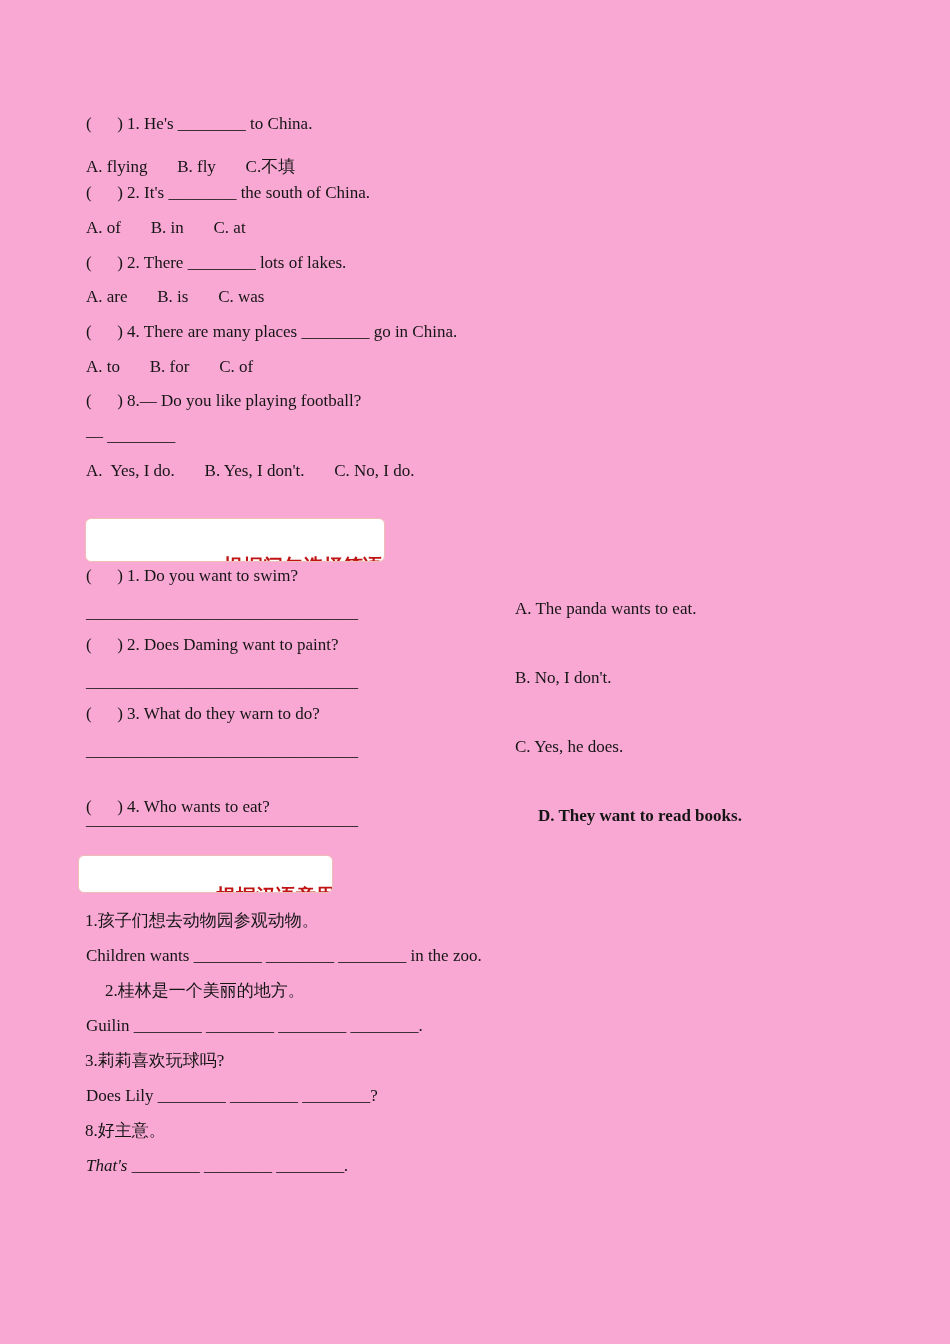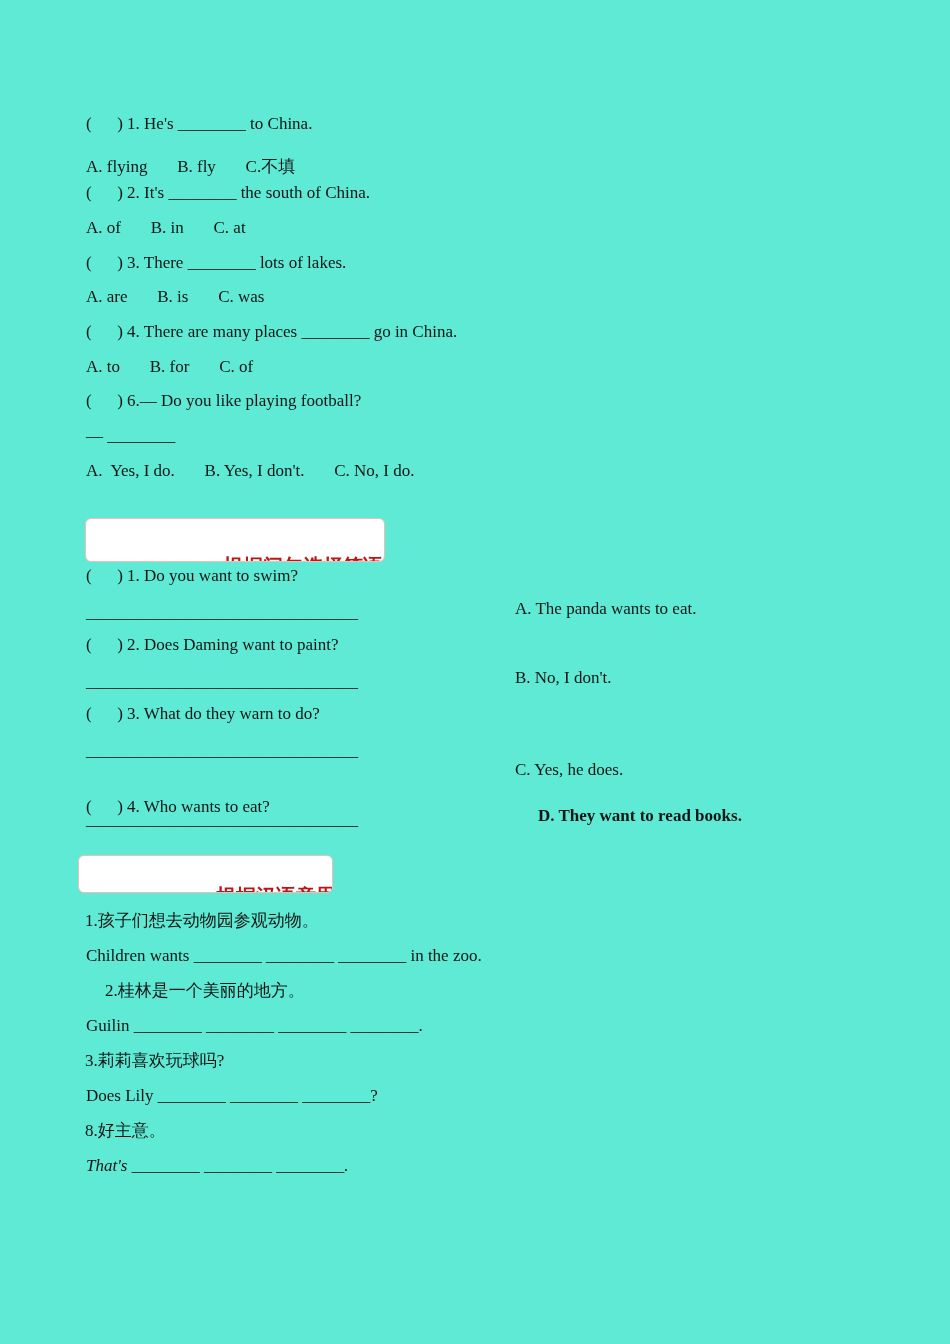--- a/index.html
+++ b/index.html
@@ -4,21 +4,21 @@
 <style>
   html, body {
     margin: 0;
     padding: 0;
     background: #ffffff;
   }
   .page {
     position: relative;
     width: 950px;
     height: 1344px;
-    background: #5eead4;
+    background: #f9a8d4;
     font-family: "Liberation Serif", "DejaVu Serif", serif;
     color: #151515;
     overflow: hidden;
   }
   .txt {
     position: absolute;
     font-size: 17px;
     line-height: 20px;
     white-space: pre;
     color: #151515;
@@ -56,27 +56,27 @@
 
 <div class="page">
 
   <section>
     <div class="txt" style="left:86px; top:114px;">(      ) 1. He's ________ to China.</div>
     <div class="txt" style="left:86px; top:157px;">A. flying       B. fly       C.不填</div>
 
     <div class="txt" style="left:86px; top:183px;">(      ) 2. It's ________ the south of China.</div>
     <div class="txt" style="left:86px; top:218px;">A. of       B. in       C. at</div>
 
-    <div class="txt" style="left:86px; top:253px;">(      ) 3. There ________ lots of lakes.</div>
+    <div class="txt" style="left:86px; top:253px;">(      ) 2. There ________ lots of lakes.</div>
     <div class="txt" style="left:86px; top:287px;">A. are       B. is       C. was</div>
 
     <div class="txt" style="left:86px; top:322px;">(      ) 4. There are many places ________ go in China.</div>
     <div class="txt" style="left:86px; top:357px;">A. to       B. for       C. of</div>
 
-    <div class="txt" style="left:86px; top:391px;">(      ) 6.— Do you like playing football?</div>
+    <div class="txt" style="left:86px; top:391px;">(      ) 8.— Do you like playing football?</div>
     <div class="txt" style="left:86px; top:426px;">— ________</div>
     <div class="txt" style="left:86px; top:461px;">A.  Yes, I do.       B. Yes, I don't.       C. No, I do.</div>
   </section>
 
   <section>
     <div class="hdr-box" style="left:85px; top:518px; width:300px; height:44px;">
       <div class="hdr-line" style="left:70px; top:11px;">
         <span class="diamond">◆</span><span class="hdr-title gap22">根据问句选择答语</span>
       </div>
     </div>
@@ -88,21 +88,21 @@
     <div class="txt" style="left:86px; top:672px;">________________________________</div>
 
     <div class="txt" style="left:86px; top:704px;">(      ) 3. What do they warn to do?</div>
     <div class="txt" style="left:86px; top:741px;">________________________________</div>
 
     <div class="txt" style="left:86px; top:773px;margin-top:24px;">(      ) 4. Who wants to eat?</div>
     <div class="txt" style="left:86px; top:810px;">________________________________</div>
 
     <div class="txt" style="left:515px; top:599px;">A. The panda wants to eat.</div>
     <div class="txt" style="left:515px; top:668px;">B. No, I don't.</div>
-    <div class="txt" style="left:515px; top:737px;margin-top:23px;">C. Yes, he does.</div>
+    <div class="txt" style="left:515px; top:737px;">C. Yes, he does.</div>
     <div class="txt" style="left:538px; top:806px;font-weight:bold;">D. They want to read books.</div>
   </section>
 
   <section>
     <div class="hdr-box" style="left:78px; top:855px; width:255px; height:38px;">
       <div class="hdr-line" style="left:74px; top:4px;">
         <span class="diamond">◆</span><span class="hdr-title gap18">根据汉语意思完</span>
       </div>
       <div class="hdr-line" style="left:24px; top:25px;">
         

